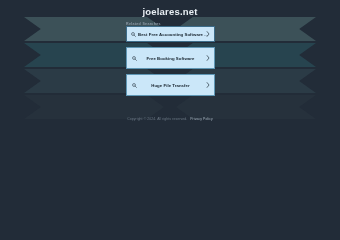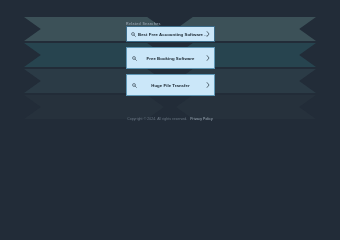--- a/index.html
+++ b/index.html
@@ -185,20 +185,21 @@
       <div class="chev right c-c"></div>
     </div>
     <div class="band-row r4">
       <div class="chev left c-d"></div>
       <div class="chev right c-d"></div>
     </div>
   </div>
 
   <div class="content">
 
+    <div class="site-title">joelares.net</div>
 
     <div class="ads-label">Related Searches</div>
 
     <div class="ad-list">
 
       <div class="ad-row first">
         <svg class="mag" viewBox="0 0 10 10">
           <circle cx="4" cy="4" r="2.9" fill="none" stroke="#1d2a33" stroke-width="1.1"></circle>
           <line x1="6.1" y1="6.1" x2="9" y2="9" stroke="#1d2a33" stroke-width="1.1" stroke-linecap="round"></line>
         </svg>

